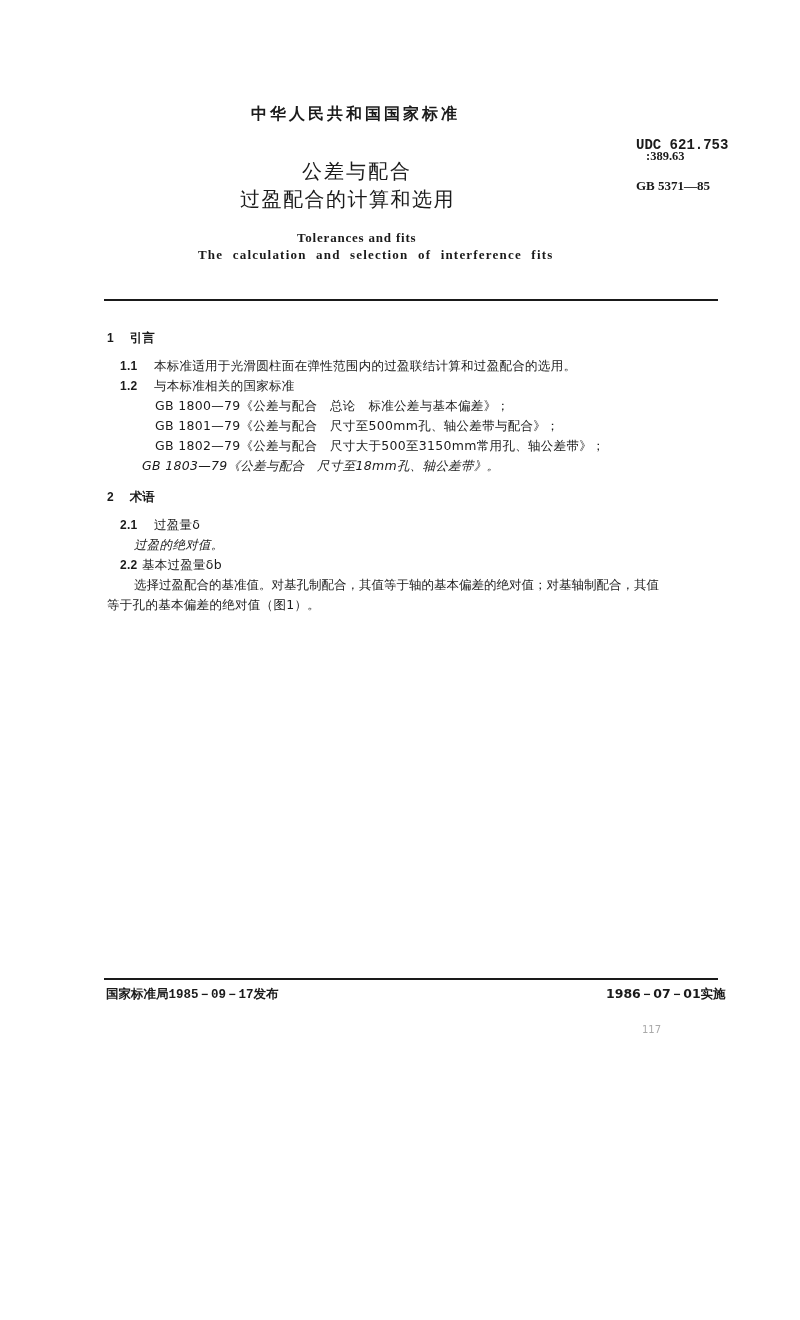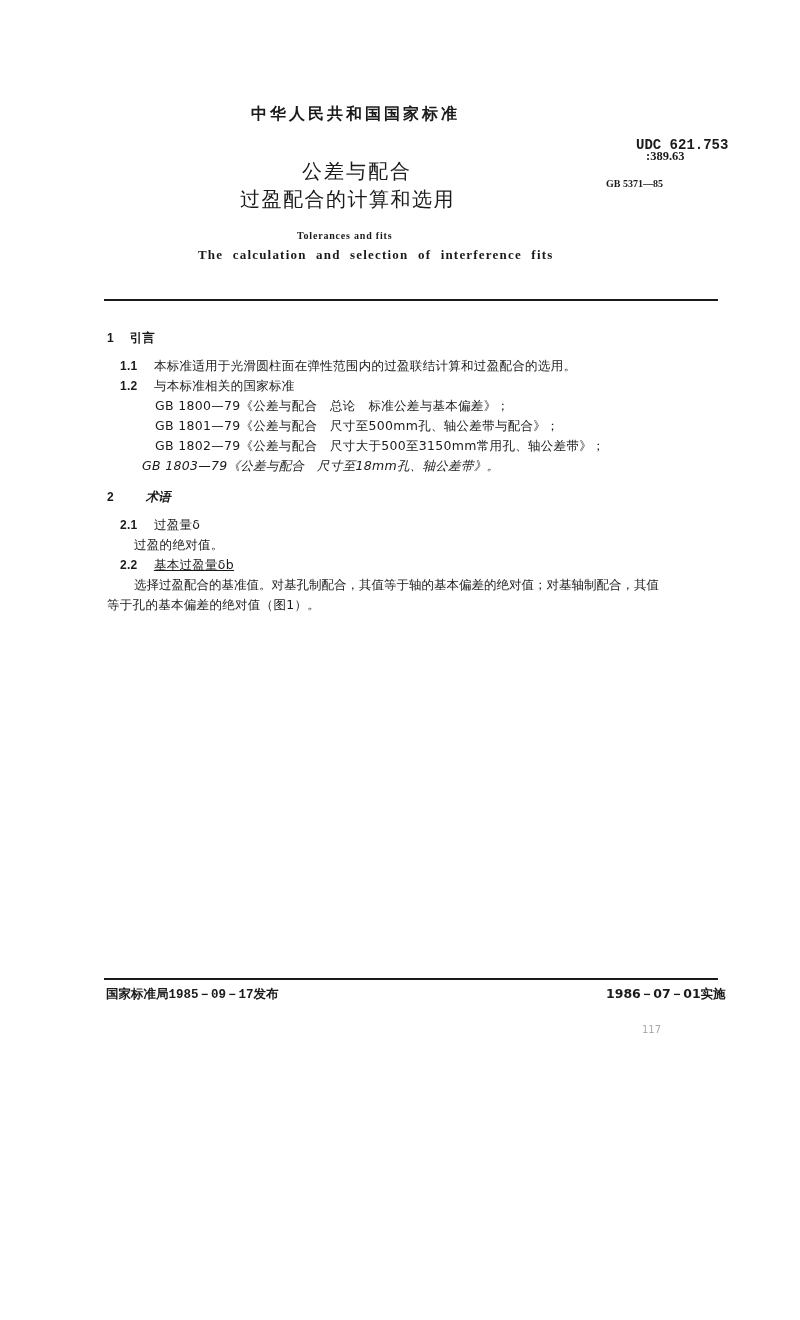--- a/index.html
+++ b/index.html
@@ -13,26 +13,26 @@
     .hr-top { position: absolute; left: 104px; top: 299px; width: 614px; height: 2px; background: #1a1a1a; }
     .hr-bottom { position: absolute; left: 104px; top: 978px; width: 614px; height: 2px; background: #1a1a1a; }
   </style>
 </head>
 <body>
 
 <div class="abs bold" style="left:251px; top:104px; font-size:16px; letter-spacing:3px;">中华人民共和国国家标准</div>
 
 <div class="abs serif bold" style="left:636px; top:137px; font-size:14px;font-family:Liberation Mono, monospace;">UDC 621.753</div>
 <div class="abs serif bold" style="left:646px; top:149px; font-size:12.5px;">:389.63</div>
-<div class="abs serif bold" style="left:606px; top:178px; font-size:10px;">GB 5371—85</div>
+<div class="abs serif bold" style="left:636px; top:178px; font-size:13px;">GB 5371—85</div>
 
 <div class="abs" style="left:302px; top:158px; font-size:20px; letter-spacing:2px;">公差与配合</div>
 <div class="abs" style="left:240px; top:186px; font-size:20px; letter-spacing:1.5px;">过盈配合的计算和选用</div>
 
-<div class="abs serif bold" style="left:297px; top:230px; font-size:10px; letter-spacing:0.8px;">Tolerances and fits</div>
+<div class="abs serif bold" style="left:297px; top:230px; font-size:13px; letter-spacing:0.8px;">Tolerances and fits</div>
 <div class="abs serif bold" style="left:198px; top:247px; font-size:13px; letter-spacing:1.2px; word-spacing:5px;">The calculation and selection of interference fits</div>
 
 <div class="hr-top"></div>
 
 <div class="abs" style="left:107px; top:330px; font-size:12.5px;">
   <span class="num">1</span>
   <span class="bold" style="margin-left:12px;">引言</span>
 </div>
 
 <div class="abs cn-body" style="left:120px; top:358px;">
@@ -44,32 +44,32 @@
   <span style="margin-left:12px;">与本标准相关的国家标准</span>
 </div>
 
 <div class="abs cn-body" style="left:155px; top:398px;">GB 1800—79《公差与配合　总论　标准公差与基本偏差》；</div>
 <div class="abs cn-body" style="left:155px; top:418px;">GB 1801—79《公差与配合　尺寸至500mm孔、轴公差带与配合》；</div>
 <div class="abs cn-body" style="left:155px; top:438px;">GB 1802—79《公差与配合　尺寸大于500至3150mm常用孔、轴公差带》；</div>
 <div class="abs cn-body" style="left:142px; top:458px;font-style:italic;">GB 1803—79《公差与配合　尺寸至18mm孔、轴公差带》。</div>
 
 <div class="abs" style="left:107px; top:489px; font-size:12.5px;">
   <span class="num">2</span>
-  <span class="bold" style="margin-left:28px;font-style:italic;">术语</span>
+  <span class="bold" style="margin-left:12px;">术语</span>
 </div>
 
 <div class="abs cn-body" style="left:120px; top:517px;">
   <span class="num">2.1</span>
   <span style="margin-left:12px;">过盈量δ</span>
 </div>
-<div class="abs cn-body" style="left:134px; top:537px;">过盈的绝对值。</div>
+<div class="abs cn-body" style="left:134px; top:537px;font-style:italic;">过盈的绝对值。</div>
 
 <div class="abs cn-body" style="left:120px; top:557px;">
   <span class="num">2.2</span>
-  <span style="margin-left:12px;text-decoration:underline;">基本过盈量δb</span>
+  <span style="margin-left:0;">基本过盈量δb</span>
 </div>
 <div class="abs cn-body" style="left:134px; top:577px; letter-spacing:0px;">选择过盈配合的基准值。对基孔制配合，其值等于轴的基本偏差的绝对值；对基轴制配合，其值</div>
 <div class="abs cn-body" style="left:107px; top:597px;">等于孔的基本偏差的绝对值（图1）。</div>
 
 <div class="hr-bottom"></div>
 <div class="abs bold" style="left:106px; top:986px; font-size:12.5px;font-family:Liberation Mono, monospace;">国家标准局1985－09－17发布</div>
 <div class="abs bold" style="left:606px; top:986px; font-size:12.5px;">1986－07－01实施</div>
 <div class="abs" style="left:642px; top:1024px; font-size:10px; color:#aaaaaa;">117</div>
 
 </body></html>

